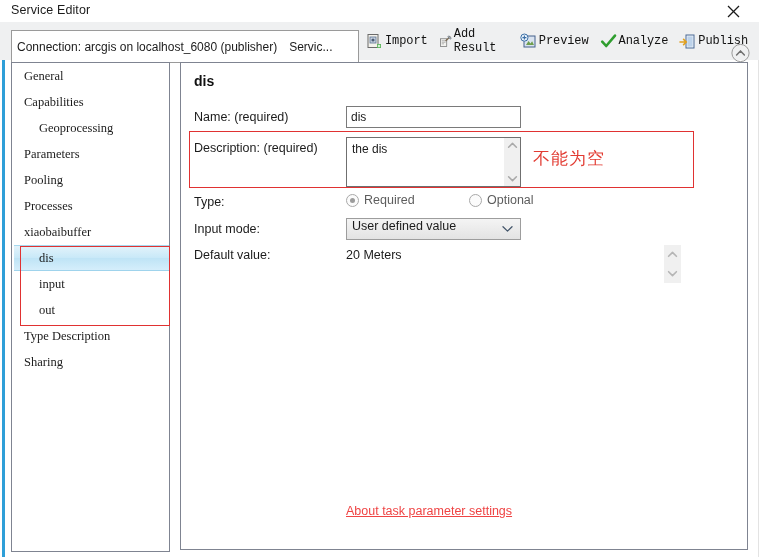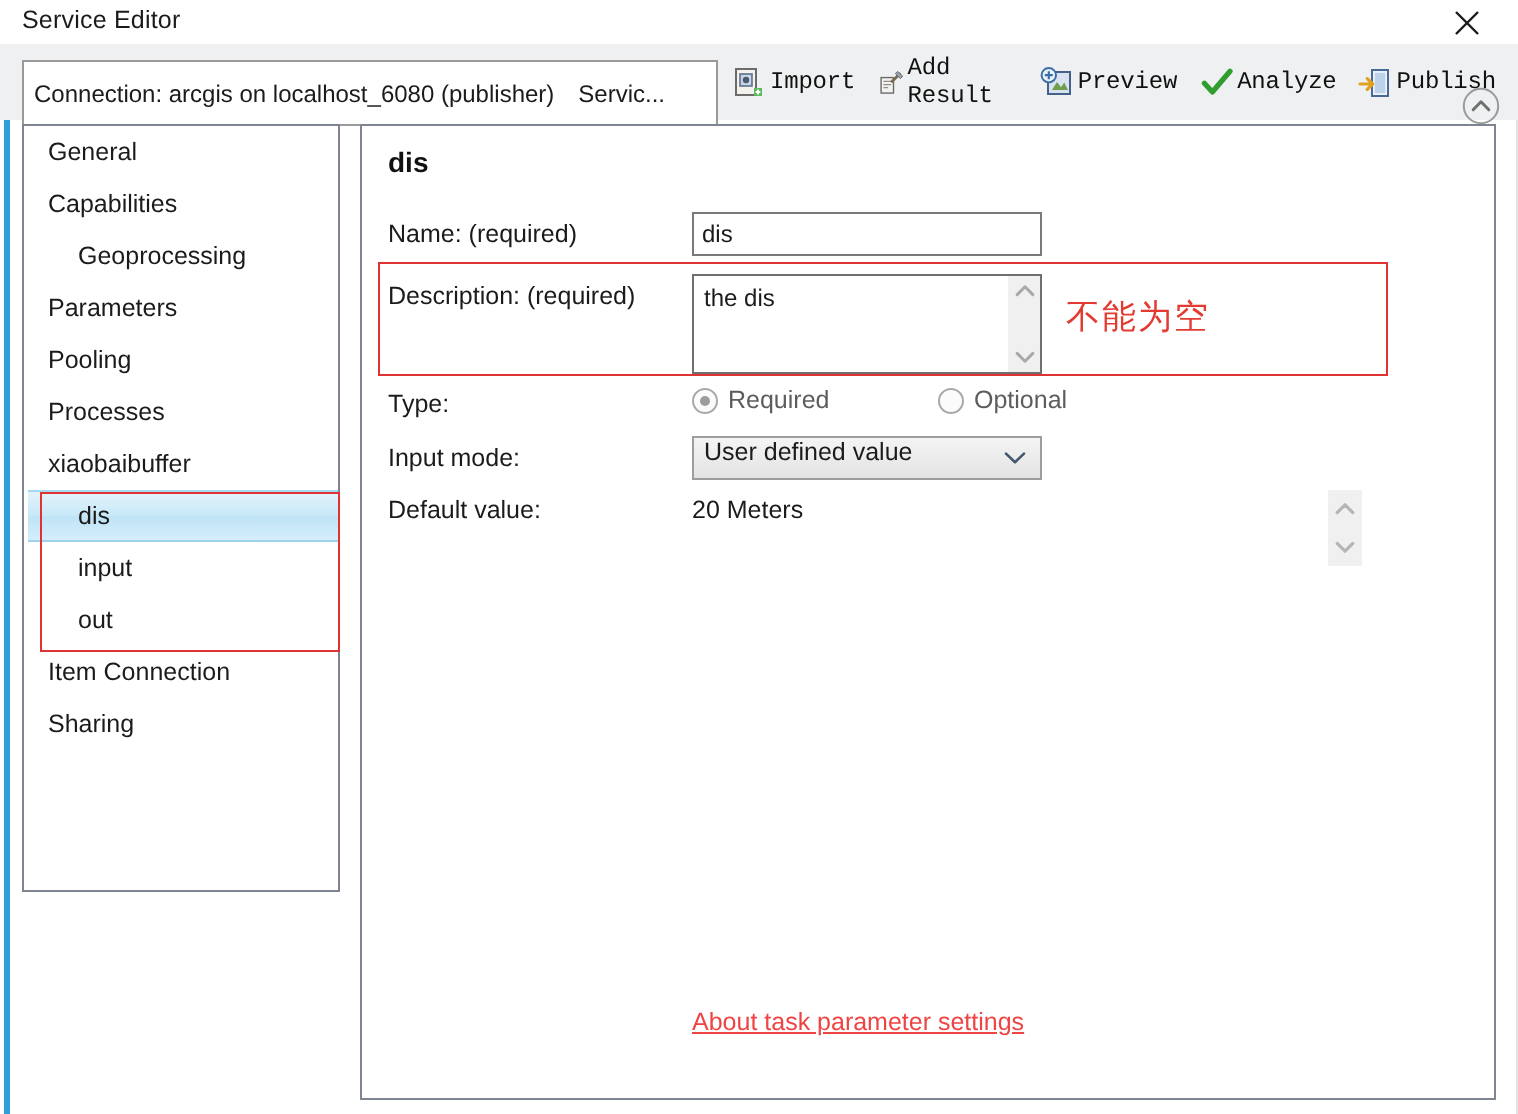--- a/index.html
+++ b/index.html
@@ -106,25 +106,26 @@
     position: absolute;
     left: 731px; top: 31px;
     transform: translateY(-50%);
     width: 19px; height: 19px;
   }
 
   
   .sidebar {
     position: absolute;
     left: 11px; top: 62px;
-    width: 159px; height: 384px;
+    width: 159px; height: 490px;
     background: #ffffff;
     border: 1px solid #7f8491;
     box-sizing: border-box;
     overflow: hidden;
+    font-family: Liberation Serif, serif;
   }
   .tree-item {
     height: 26px;
     display: flex;
     align-items: center;
     font-size: 12.5px;
     color: #1b1b1b;
     padding-left: 12px;
     box-sizing: border-box;
     cursor: default;
@@ -420,21 +421,21 @@
     <div class="tree-item child selected">
       <span>dis</span>
     </div>
     <div class="tree-item child">
       <span>input</span>
     </div>
     <div class="tree-item child">
       <span>out</span>
     </div>
     <div class="tree-item">
-      <span>Item Connection</span>
+      <span>Type Description</span>
     </div>
     <div class="tree-item">
       <span>Sharing</span>
     </div>
   </div>
 
   <div class="red-box-sidebar"></div>
 
   <div class="content">
 

